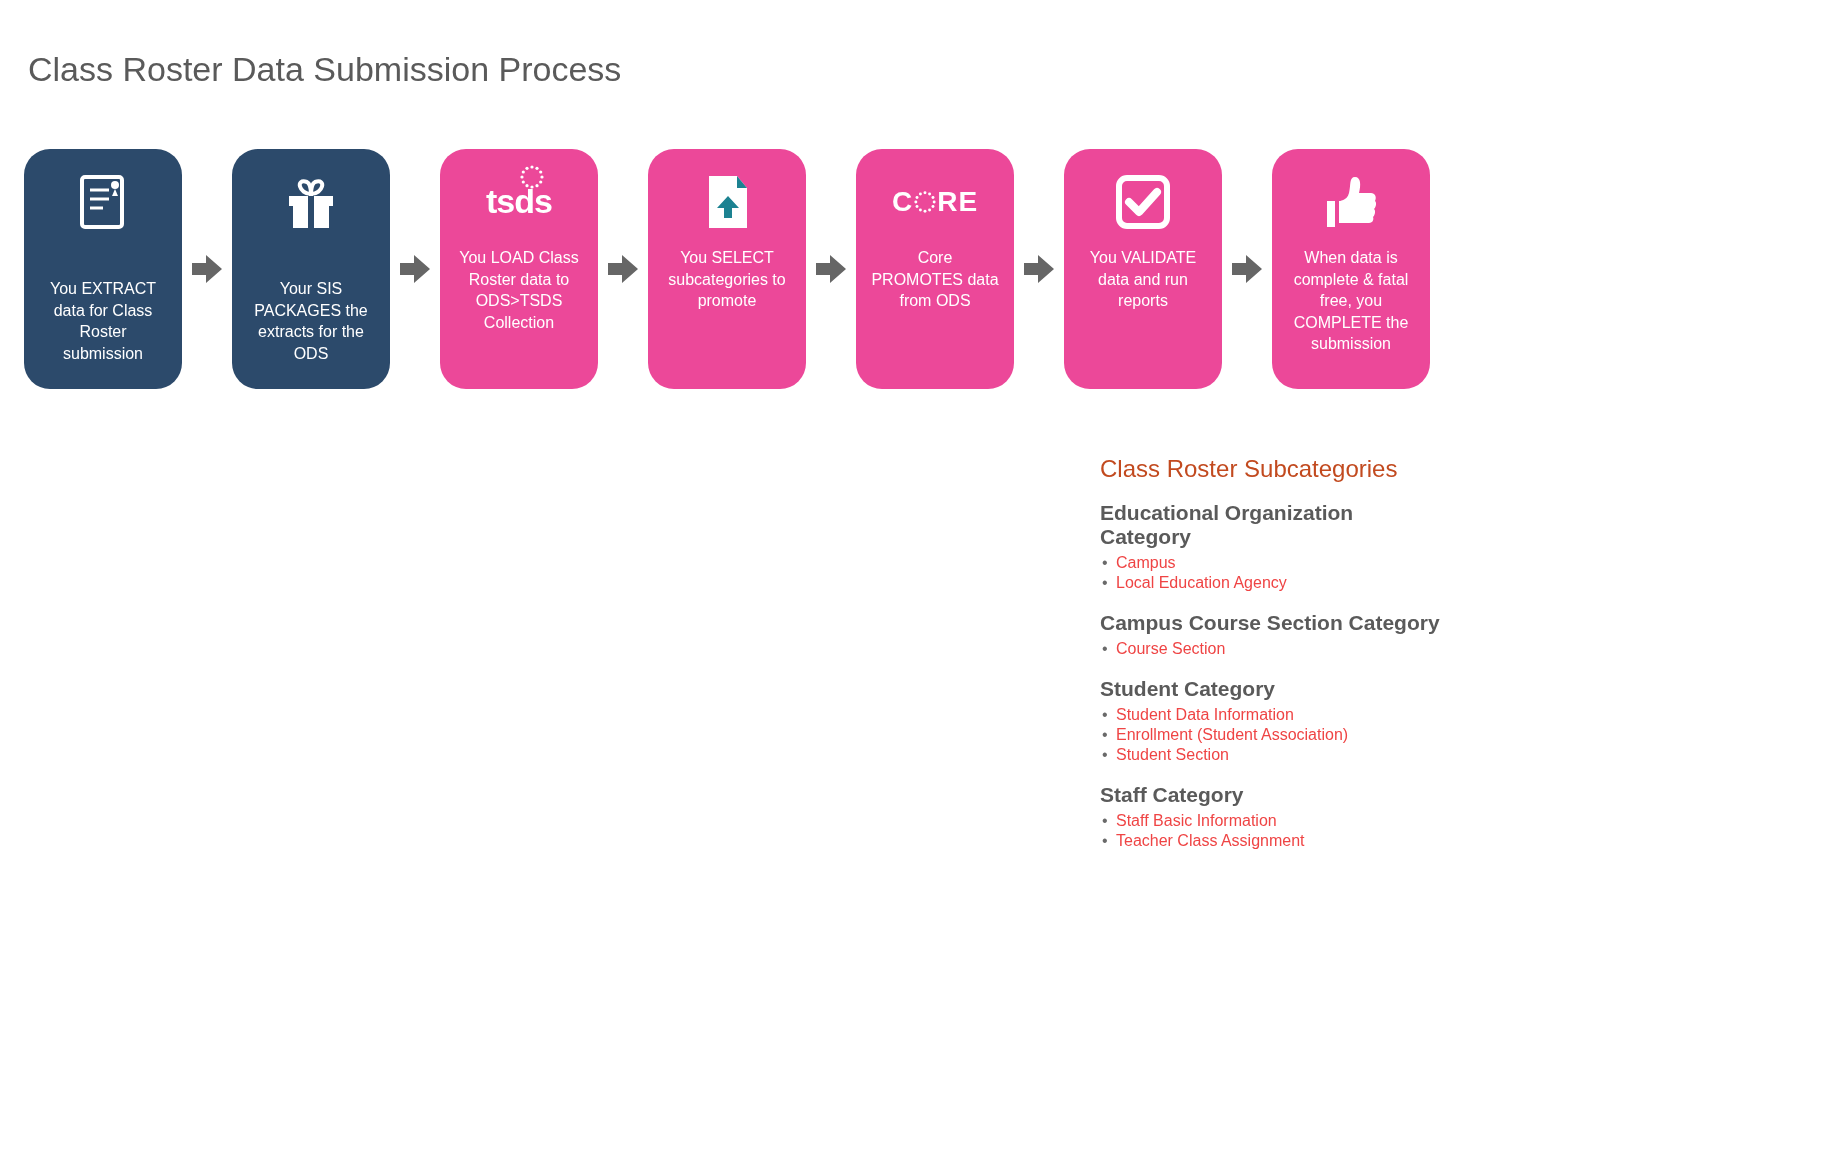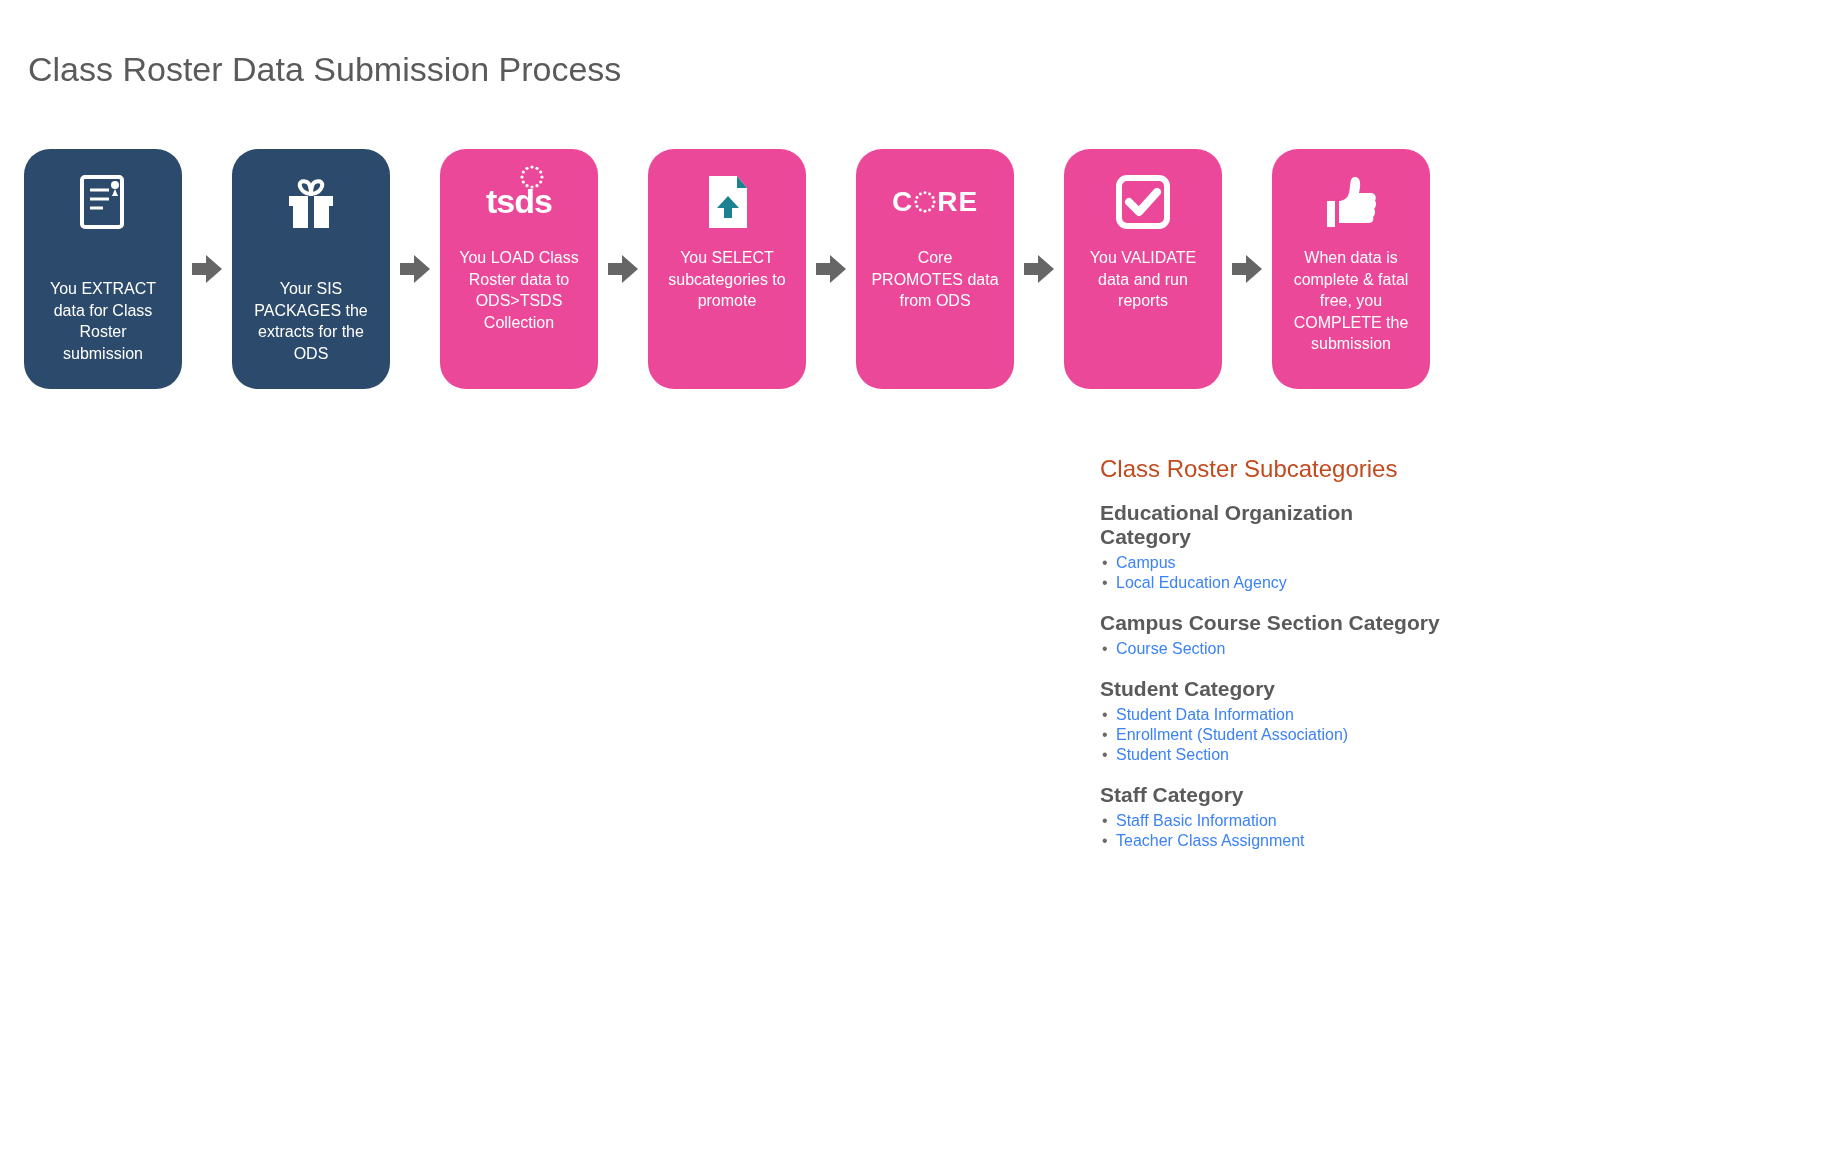--- a/index.html
+++ b/index.html
@@ -85,21 +85,21 @@
     font-size: 21px;
     margin-bottom: 4px;
   }
   .cat ul {
     list-style: none;
     margin: 0;
     padding: 0;
   }
   .cat li {
     font-size: 16px;
-    color: #3b82f6;
+    color: #ef4444;
     padding: 1px 0 1px 16px;
     position: relative;
   }
   .cat li::before {
     content: "•";
     position: absolute;
     left: 2px;
     top: 1px;
     color: #6a6a6a;
   }

